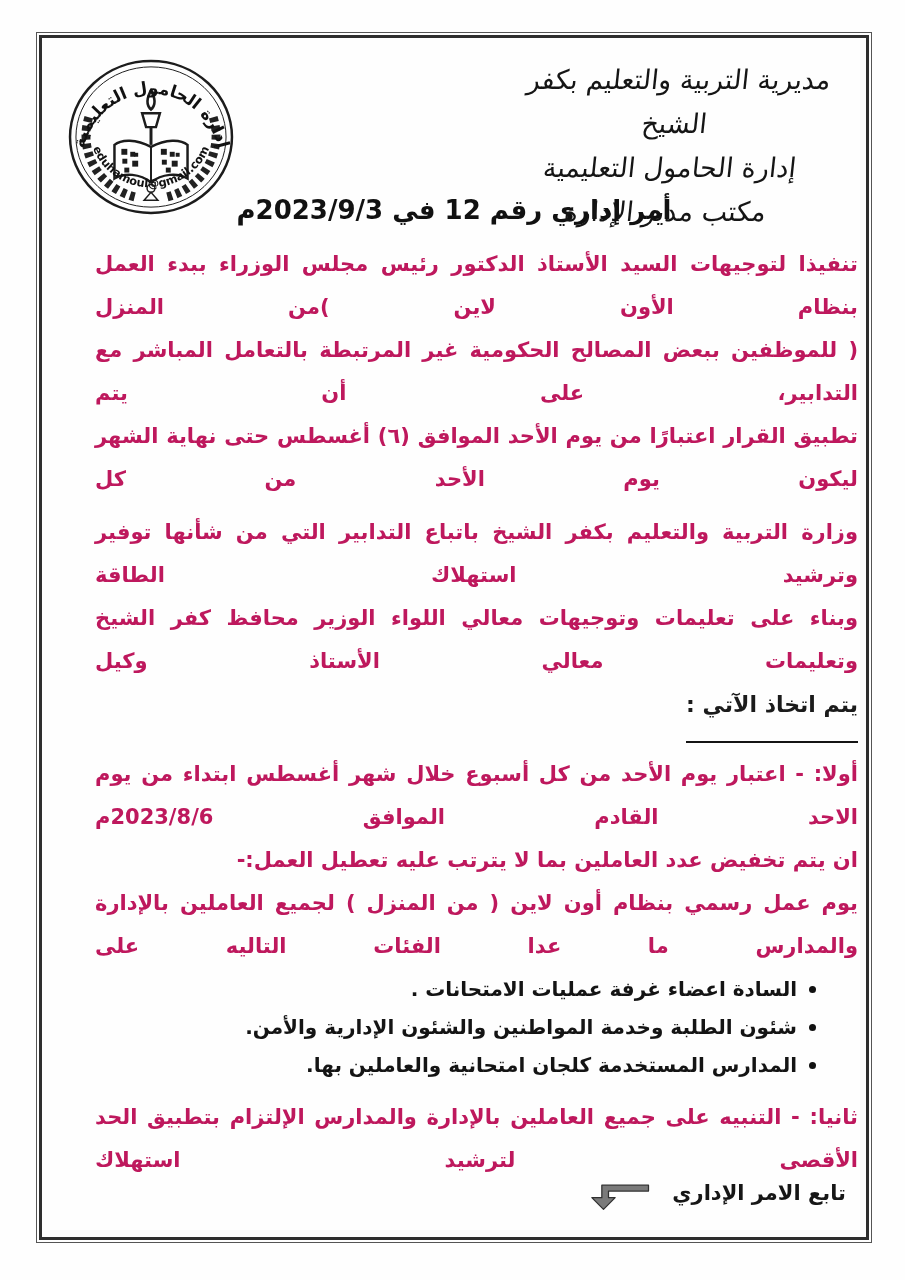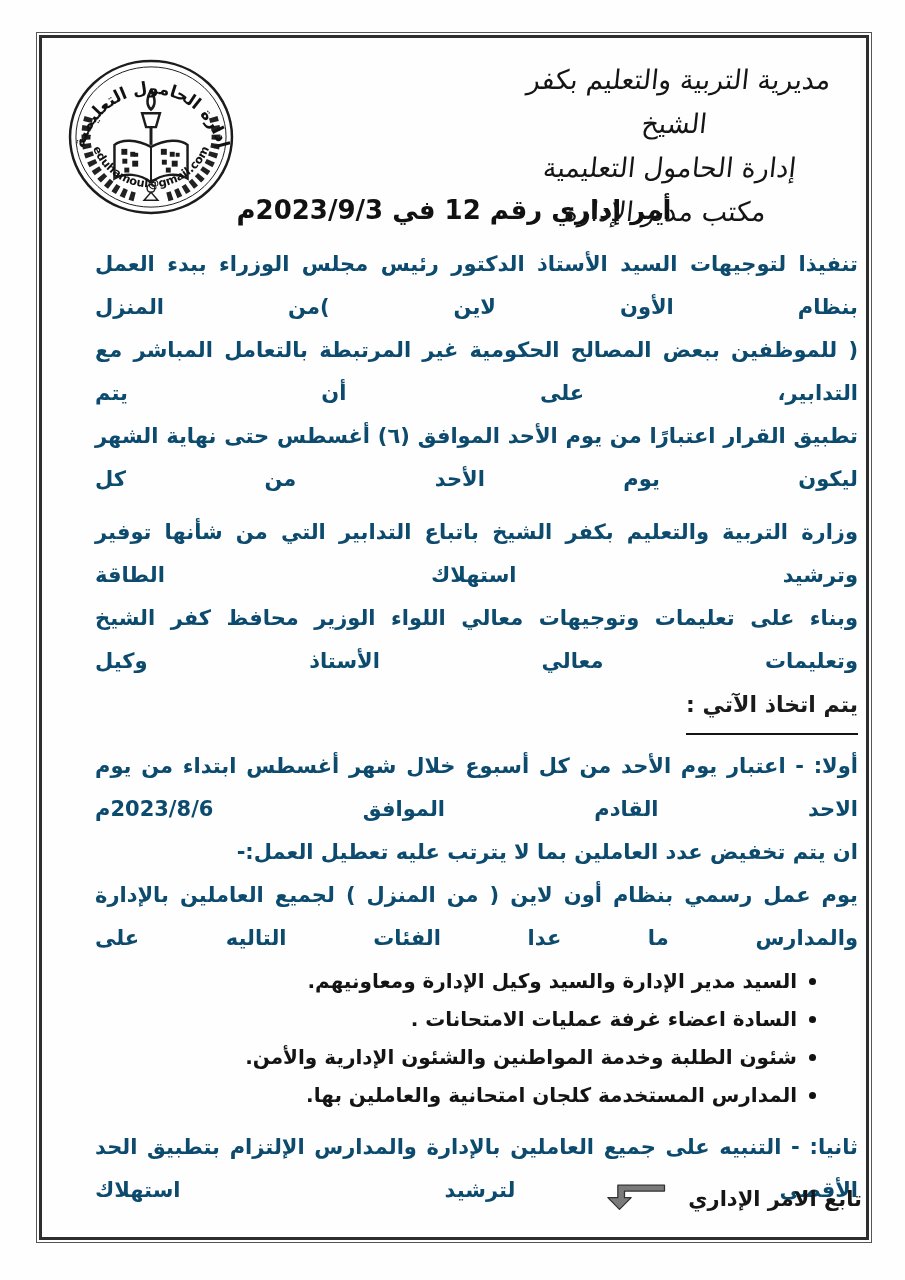--- a/index.html
+++ b/index.html
@@ -35,47 +35,47 @@
   
   .title{
     text-align:center;font-size:26px;font-weight:bold;line-height:33px;
     color:#111;
   }
   
   .para{margin-top:16px;}
   .para .ln{
     font-size:21px;font-weight:bold;line-height:43px;
     text-align:justify;text-align-last:justify;
-    color:#0c4a6e;
+    color:#be185d;
     margin-left:45px;
   }
   .para .ln.last{text-align:right;text-align-last:right;}
   .para.basis{margin-top:10px;}
   .para.first{margin-top:10px;}
   .para.second{margin-top:12px;}
   
   .heading{margin-top:6px;text-align:right;font-size:22px;line-height:32px;}
   .heading span{
     display:inline-block;font-weight:bold;
-    border-bottom:2.5px solid #141414;padding-bottom:12px;
+    border-bottom:2.5px solid #141414;padding-bottom:20px;
   }
   
   .bullets{margin:2px 0 0 0;padding:0 42px 0 0;list-style:none;}
   .bullets li{
     font-size:20px;font-weight:bold;line-height:38px;text-align:right;
     color:#141414;
   }
   .bullets li::before{
     content:"";display:inline-block;width:7px;height:7px;border-radius:50%;
     background:#111;margin-left:12px;vertical-align:3px;
   }
   
   .footer{
-    position:absolute;bottom:26px;right:4px;
-    display:flex;direction:rtl;align-items:flex-end;gap:20px;
+    position:absolute;bottom:26px;right:20px;
+    display:flex;direction:rtl;align-items:flex-start;gap:20px;
   }
   .footer-text{font-size:21px;font-weight:bold;color:#161616;}
   .arrow-icon{display:block;}
 </style>
 </head>
 <body>
 
 <div class="page">
   <div class="frame">
     <div class="frame-inner">
@@ -159,21 +159,20 @@
 
         <div class="para first">
 
         <div class="ln">أولا: - اعتبار يوم الأحد من كل أسبوع خلال شهر أغسطس ابتداء من يوم الاحد القادم الموافق 2023/8/6م</div>
             <div class="ln last">ان يتم تخفيض عدد العاملين بما لا يترتب عليه تعطيل العمل:-</div>
             <div class="ln">يوم عمل رسمي بنظام أون لاين ( من المنزل ) لجميع العاملين بالإدارة والمدارس ما عدا الفئات التاليه على</div>
           </div>
 
         <ul class="bullets">
 
-        <li>السيد مدير الإدارة والسيد وكيل الإدارة ومعاونيهم.</li>
             <li>السادة اعضاء غرفة عمليات الامتحانات .</li>
             <li>شئون الطلبة وخدمة المواطنين والشئون الإدارية والأمن.</li>
             <li>المدارس المستخدمة كلجان امتحانية والعاملين بها.</li>
           </ul>
 
         <div class="para second">
 
         <div class="ln">ثانيا: - التنبيه على جميع العاملين بالإدارة والمدارس الإلتزام بتطبيق الحد الأقصى لترشيد استهلاك</div>
           </div>
 

